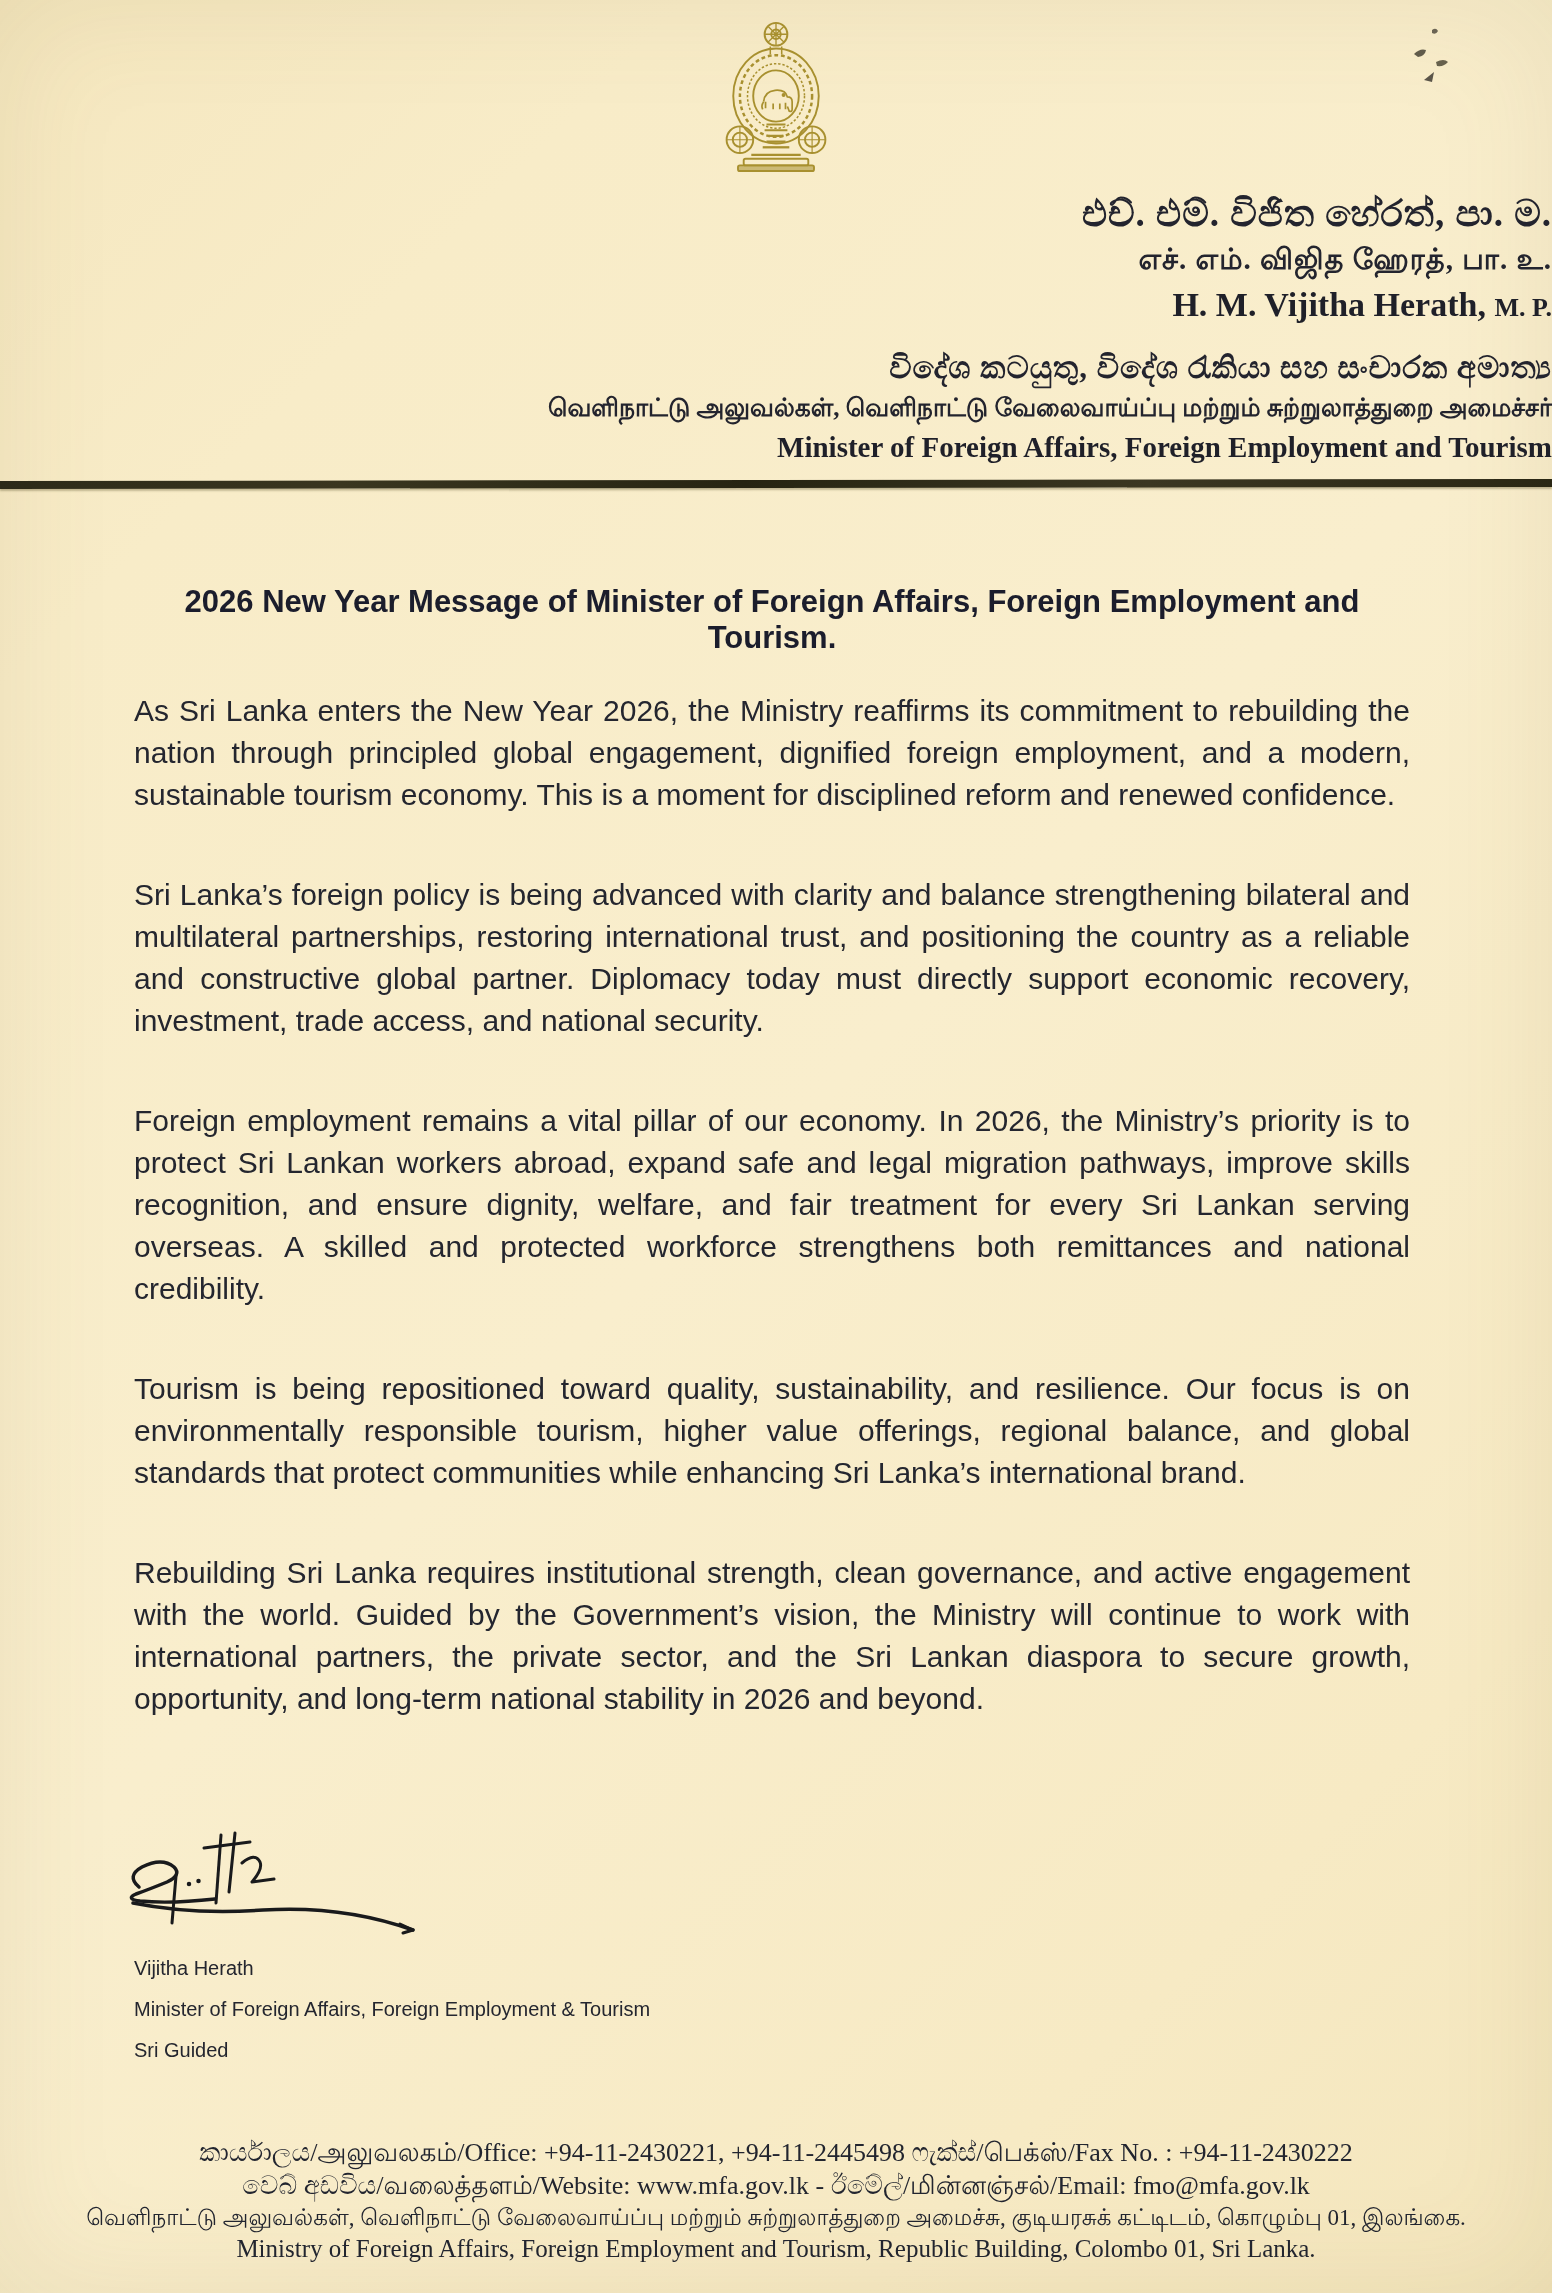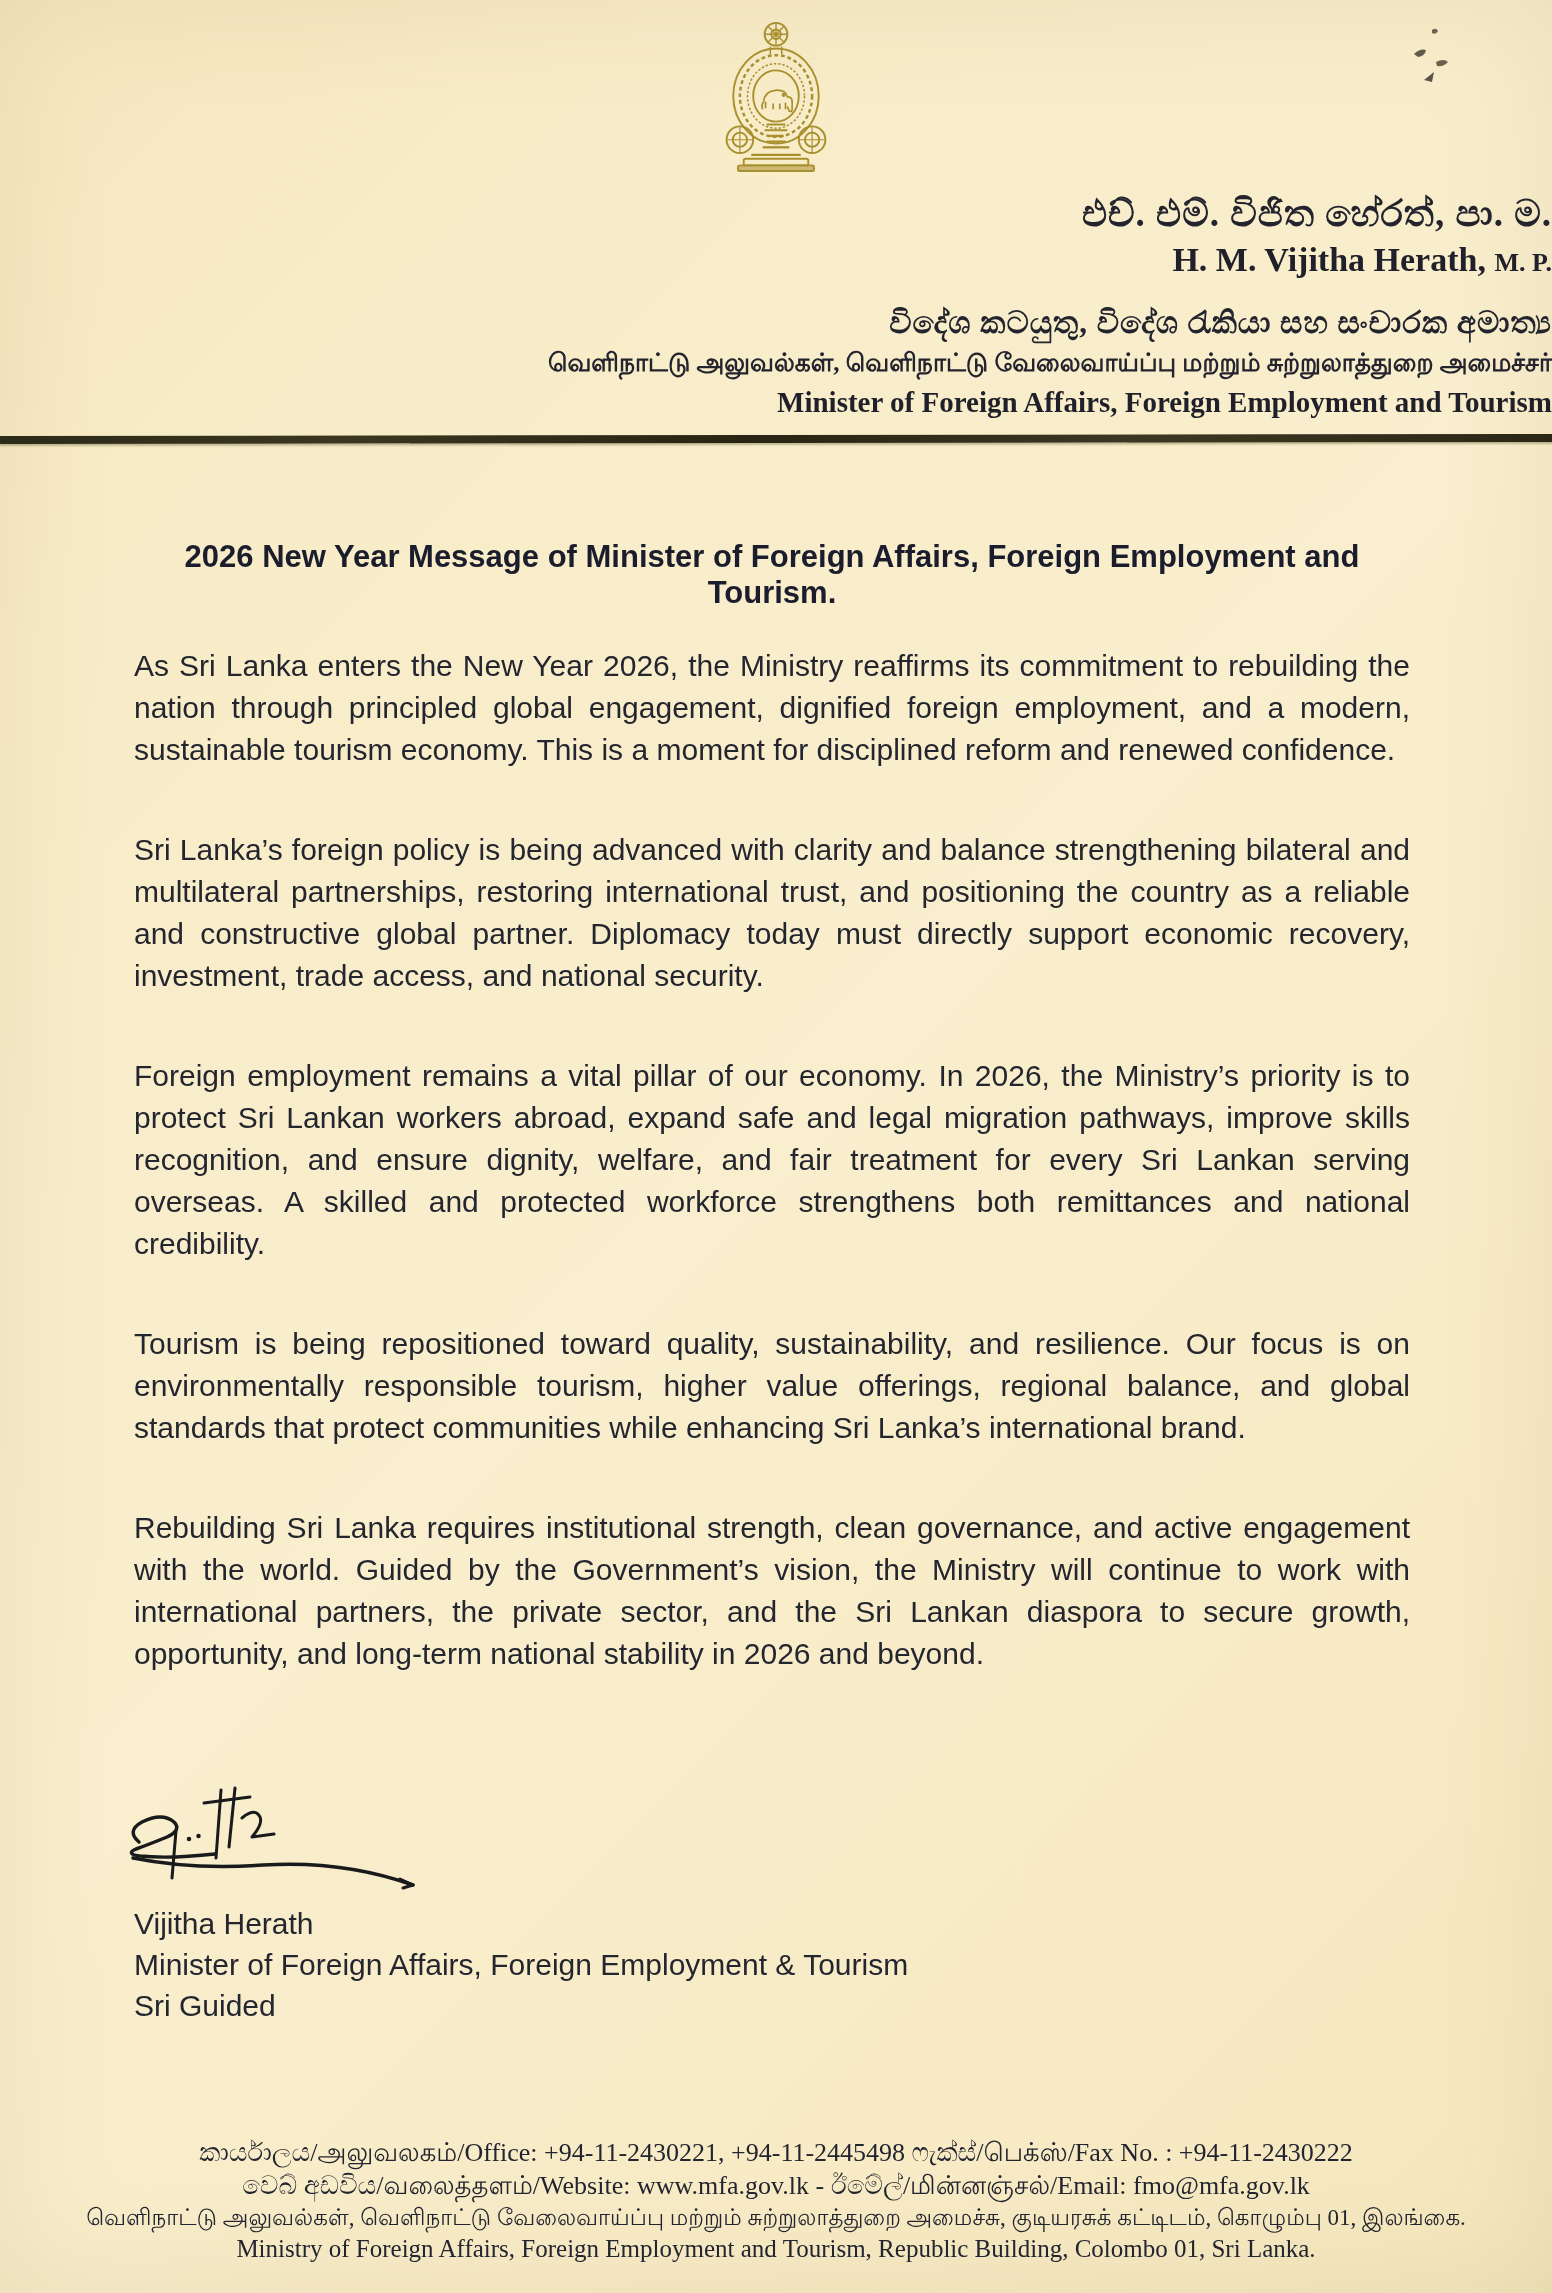--- a/index.html
+++ b/index.html
@@ -62,21 +62,21 @@
   .body-text p {
     margin: 0 0 58px 0;
     font-size: 30px; line-height: 42px;
     text-align: justify; color: #24262f;
   }
 
   
   .signature-block { margin-top: 108px; padding-left: 134px; }
   .signature-wrap { width: 330px; height: 120px; margin-left: -18px; }
   .signature-wrap svg { width: 100%; height: 100%; }
-  .sig-line { font-size: 30px; line-height: 41px; color: #24262f; }
+  .sig-line { font-size: 20px; line-height: 41px; color: #24262f; }
 
   
   .footer { position: absolute; left: 0; right: 0; bottom: 28px; text-align: center; color: #22252f; }
   .footer .f-line { font-family: "Liberation Serif", serif; }
   .f1 { font-size: 26px; line-height: 33px; }
   .f2 { font-size: 26px; line-height: 33px; }
   .f3 { font-size: 23px; line-height: 31px; }
   .f4 { font-size: 23px; line-height: 31px; }
   .f5 { font-size: 25px; line-height: 32px; }
 
@@ -127,20 +127,21 @@
         <circle cx="98" cy="126" r="7.5"></circle>
         <path d="M98 112 V140 M84 126 H112" stroke-width="1.2"></path>
 
         <path d="M34 142 H86" stroke-width="2.4"></path>
         <rect x="26" y="146" width="68" height="7" rx="2"></rect>
         <rect x="20" y="153" width="80" height="6" rx="2" fill="#a8902f" fill-opacity="0.55"></rect>
       </svg>
     </div>
 
     <div class="name-si">එච්. එම්. විජිත හේරත්, පා. ම.</div>
+    <div class="name-ta">எச். எம். விஜித ஹேரத், பா. உ.</div>
     <div class="name-en"><span>H. M. Vijitha Herath,</span> <span class="postnominal">M. P.</span></div>
 
     <div class="ministry-si">විදේශ කටයුතු, විදේශ රැකියා සහ සංචාරක අමාත්‍ය</div>
     <div class="ministry-ta">வெளிநாட்டு அலுவல்கள், வெளிநாட்டு வேலைவாய்ப்பு மற்றும் சுற்றுலாத்துறை அமைச்சர்</div>
     <div class="ministry-en">Minister of Foreign Affairs, Foreign Employment and Tourism</div>
   </div>
 
   <div class="divider"></div>
 
   <div class="main">

